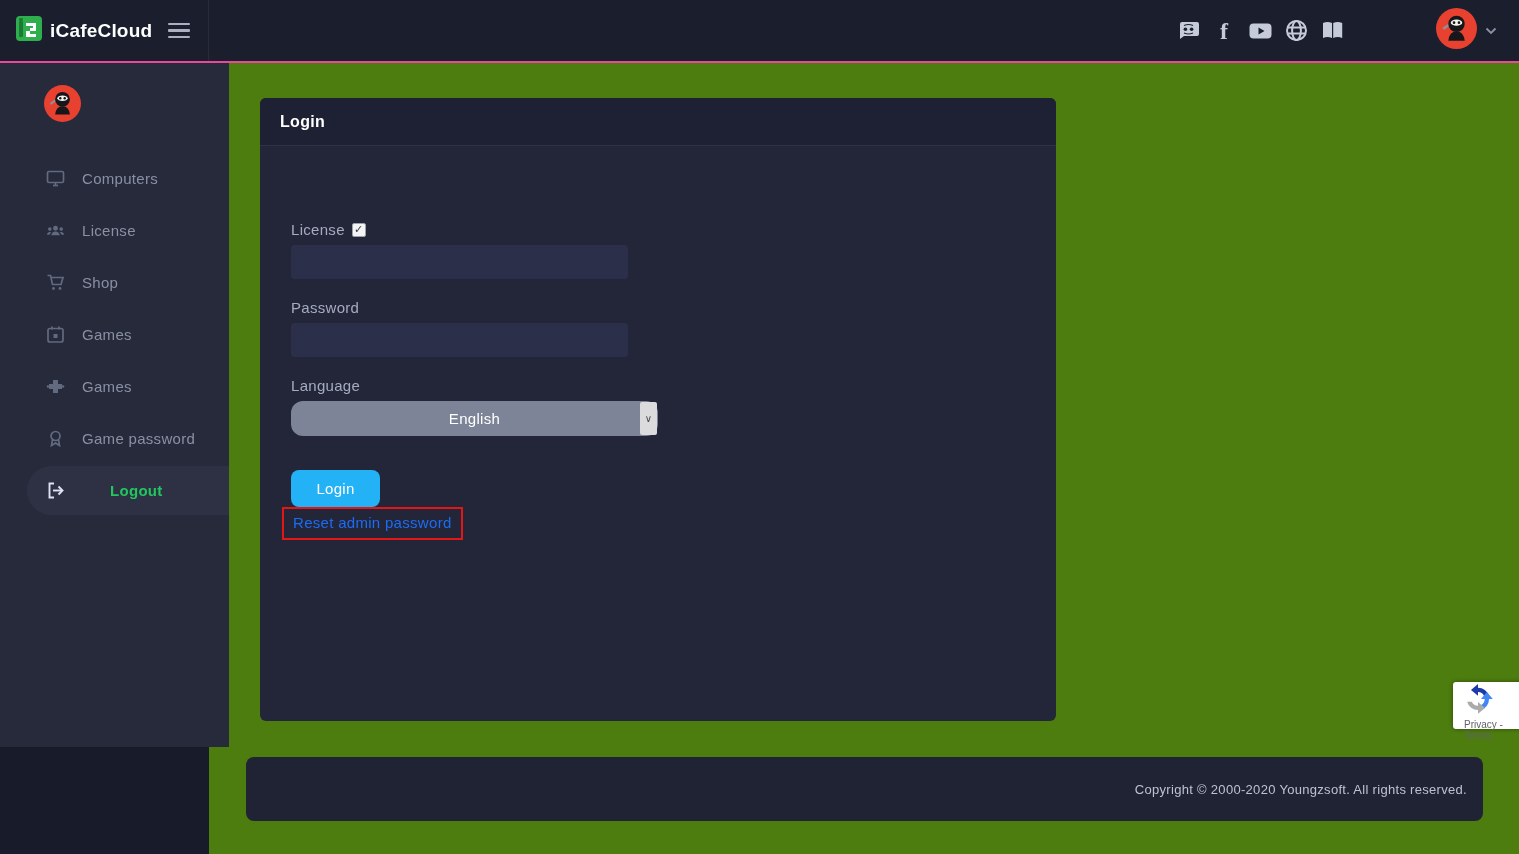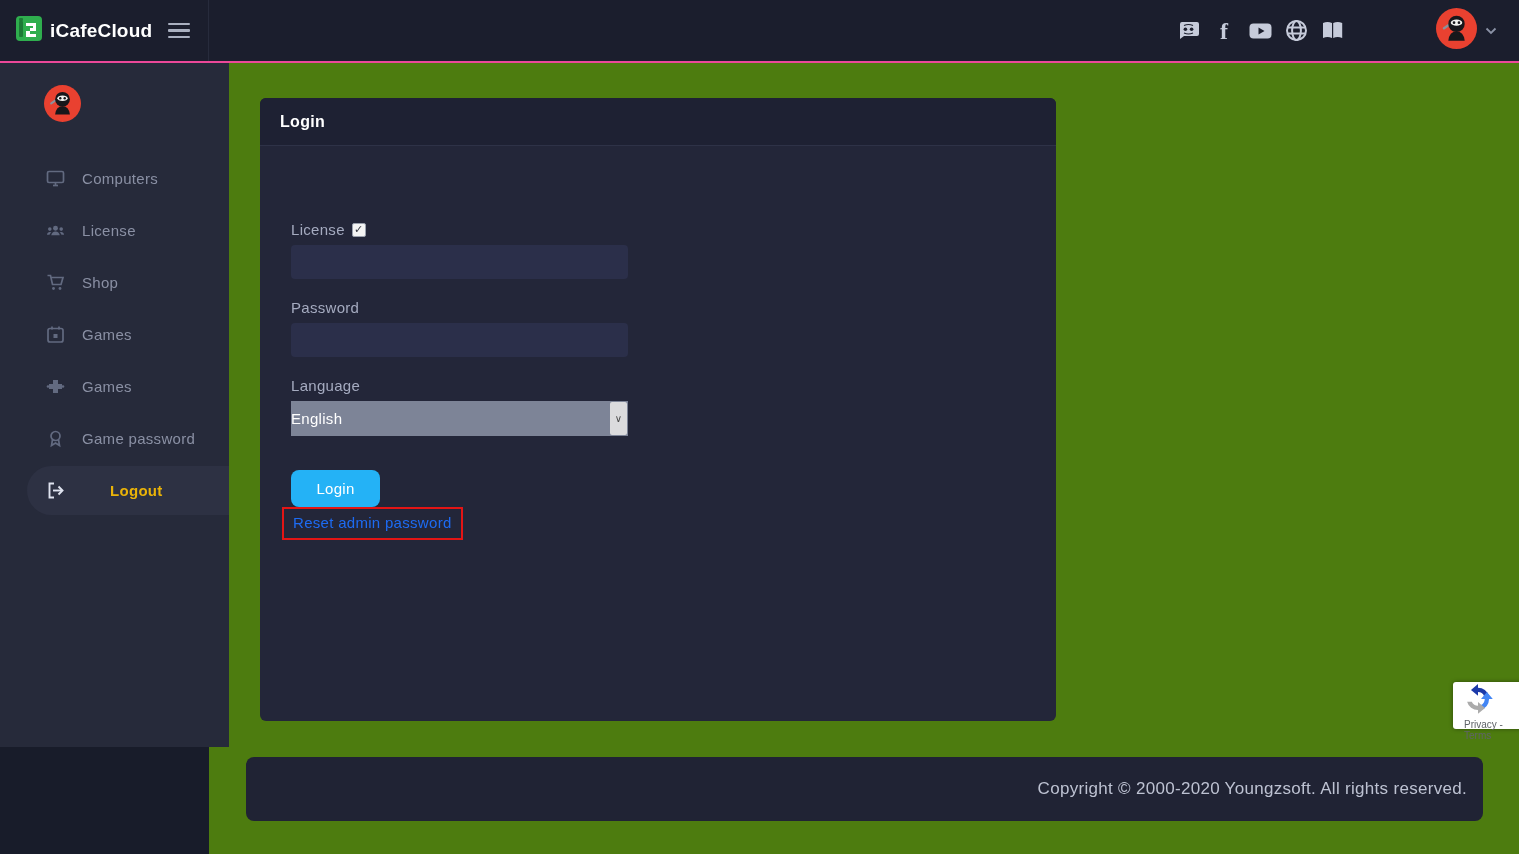--- a/index.html
+++ b/index.html
@@ -58,21 +58,21 @@
     height:52px; display:flex; align-items:center; gap:17px;
     padding-left:27px; cursor:pointer;
     color:#8a90a4; font-size:15px; letter-spacing:.3px;
   }
   .side-item .s-icon { width:19px; height:19px; display:flex; align-items:center; justify-content:center; color:#626a80; }
   .side-item.active {
     margin-left:8px; padding-left:19px;
     background:#2d3143;
     border-radius:26px 0 0 26px;
     height:49px; margin-top:2px; margin-bottom:1px;
-    color:#eab308; font-weight:700;gap:45px;
+    color:#22c55e; font-weight:700;gap:45px;
   }
   .side-item.active .s-icon { color:#dfe3ef; }
 
   
   .main {
     position:absolute; top:63px; left:209px; right:0; bottom:0;
     background:#4d7c0f;
   }
   .login-card {
     position:absolute; left:51px; top:35px; width:796px; height:623px;
@@ -93,23 +93,23 @@
     display:inline-flex; align-items:center; justify-content:center;
     font-size:11px; color:#33363f; cursor:pointer; line-height:1;
   }
   .text-input {
     width:337px; height:34px; background:#2b2f4a; border:none; border-radius:4px;
     color:#dfe3f0; font-size:14px; padding:0 10px; outline:none;
     font-family:"Liberation Sans", sans-serif;
   }
 
   .select-box {
-    position:relative; width:337px; height:35px; background:#7d8497;
-    border-radius:0; cursor:pointer;
-    display:flex; align-items:center; 
+    position:relative; width:367px; height:35px; background:#7d8497;
+    border-radius:12px; cursor:pointer;
+    display:flex; align-items:center; justify-content:center;
   }
   .select-value { color:#ffffff; font-size:15px; letter-spacing:.3px; }
   .select-arrow {
     position:absolute; right:1px; top:1px; bottom:1px; width:17px;
     background:#dbdbdd; border-radius:2px;
     display:flex; align-items:center; justify-content:center;
     color:#4a4a4a; font-size:10px;
   }
 
   .login-btn {
@@ -124,21 +124,21 @@
     border:2px solid #e31515; padding:5px 9px 6px 9px;
   }
   .reset-link { color:#1d6bf3; font-size:15px; text-decoration:none; letter-spacing:.3px; cursor:pointer; }
 
   .footer-bar {
     position:absolute; left:37px; right:36px; top:694px; height:64px;
     background:#202334; border-radius:8px;
     display:flex; align-items:center; justify-content:flex-end;
     padding-right:16px;
   }
-  .footer-text { color:#bdc2d2; font-size:17px; letter-spacing:.3px; }
+  .footer-text { color:#bdc2d2; font-size:13px; letter-spacing:.3px; }
 
   
   .recaptcha {
     position:absolute; right:-6px; top:682px; width:72px; height:47px;
     background:#ffffff; border-radius:3px;
     box-shadow:0 0 4px rgba(0,0,0,.4);
     display:flex; flex-direction:column; align-items:flex-start;
     padding:2px 0 0 10px; z-index:40;
   }
   .recaptcha-text { font-size:10px; color:#5f6368; margin-top:1px; padding-left:1px; }

